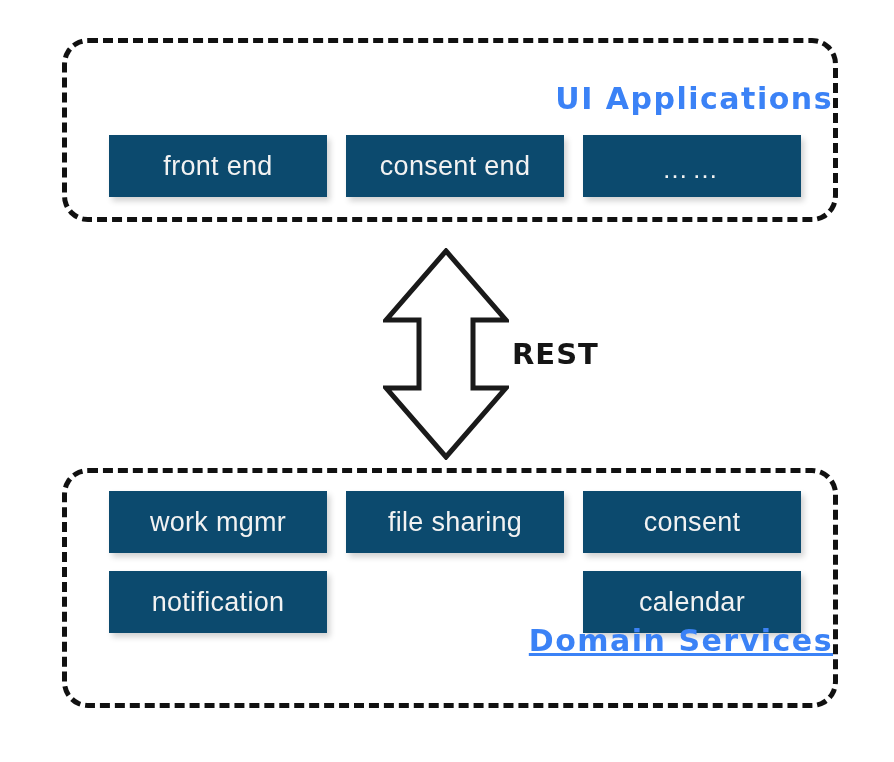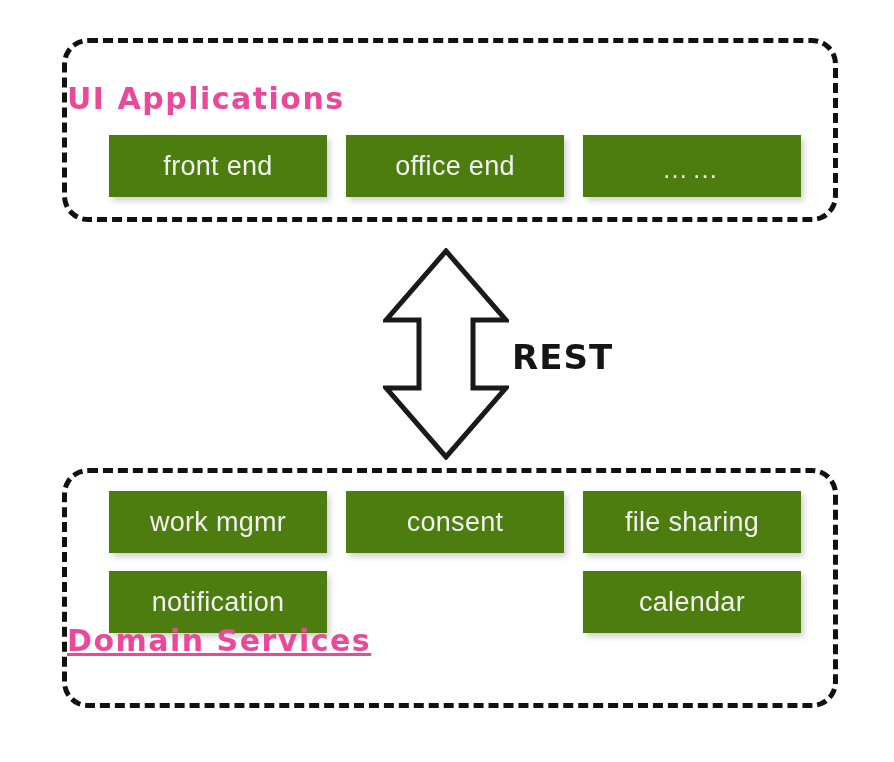--- a/index.html
+++ b/index.html
@@ -35,26 +35,26 @@
     left: 62px;
     top: 468px;
     width: 776px;
     height: 240px;
   }
 
   
   .layer-title {
     position: absolute;
     width: 100%;
-    text-align: left;
+    text-align: right;
     font-family: "DejaVu Sans", sans-serif;
     font-size: 30px;
     font-weight: 700;
     letter-spacing: 1.5px;
-    color: #ec4899;
+    color: #3b82f6;
     white-space: nowrap;
   }
   #title-ui {
     left: 0;
     top: 38px;
   }
   #title-domain {
     left: 0;
     top: 150px;
     text-decoration: underline;
@@ -69,21 +69,21 @@
     width: 692px;
   }
   #row-apps      { top: 92px; }
   #row-services1 { top: 18px; }
   #row-services2 { top: 98px; justify-content: space-between; }
 
   .grey-box {
     box-sizing: border-box;
     width: 218px;
     height: 62px;
-    background: #4d7c0f;
+    background: #0c4a6e;
     color: #f2f2f2;
     display: flex;
     align-items: center;
     justify-content: center;
     font-family: "Liberation Sans", sans-serif;
     font-size: 27px;
     font-weight: 400;
     letter-spacing: 0.3px;
     box-shadow: 3px 4px 6px rgba(0,0,0,0.18);
     white-space: nowrap;
@@ -101,61 +101,61 @@
     left: 383px;
     top: 248px;
     width: 126px;
     height: 212px;
   }
   #rest-label {
     position: absolute;
     left: 512px;
     top: 337px;
     font-family: "DejaVu Sans", sans-serif;
-    font-size: 34px;
+    font-size: 29px;
     font-weight: 700;
     letter-spacing: 1px;
     color: #151515;
     white-space: nowrap;
   }
 </style>
 </head>
 <body>
 
 <div id="canvas">
 
   <div class="layer-box" id="layer-ui">
 
     <div class="layer-title" id="title-ui">UI Applications</div>
 
     <div class="box-row" id="row-apps">
 
       <div class="grey-box">front end</div>
 
-      <div class="grey-box">office end</div>
+      <div class="grey-box">consent end</div>
 
       <div class="grey-box ellipsis">……</div>
     </div>
   </div>
 
   <svg id="rest-arrow" viewBox="0 0 126 212">
     <polygon points="63,3 123,72 90,72 90,140 123,140 63,209 3,140 36,140 36,72 3,72" fill="#ffffff" stroke="#1a1a1a" stroke-width="5" stroke-linejoin="miter"></polygon>
   </svg>
 
   <div id="rest-label">REST</div>
 
   <div class="layer-box" id="layer-domain">
 
     <div class="box-row" id="row-services1">
 
       <div class="grey-box">work mgmr</div>
 
+      <div class="grey-box">file sharing</div>
+
       <div class="grey-box">consent</div>
-
-      <div class="grey-box">file sharing</div>
     </div>
 
     <div class="box-row" id="row-services2">
 
       <div class="grey-box">notification</div>
 
       <div class="grey-box">calendar</div>
 
     </div>
 

